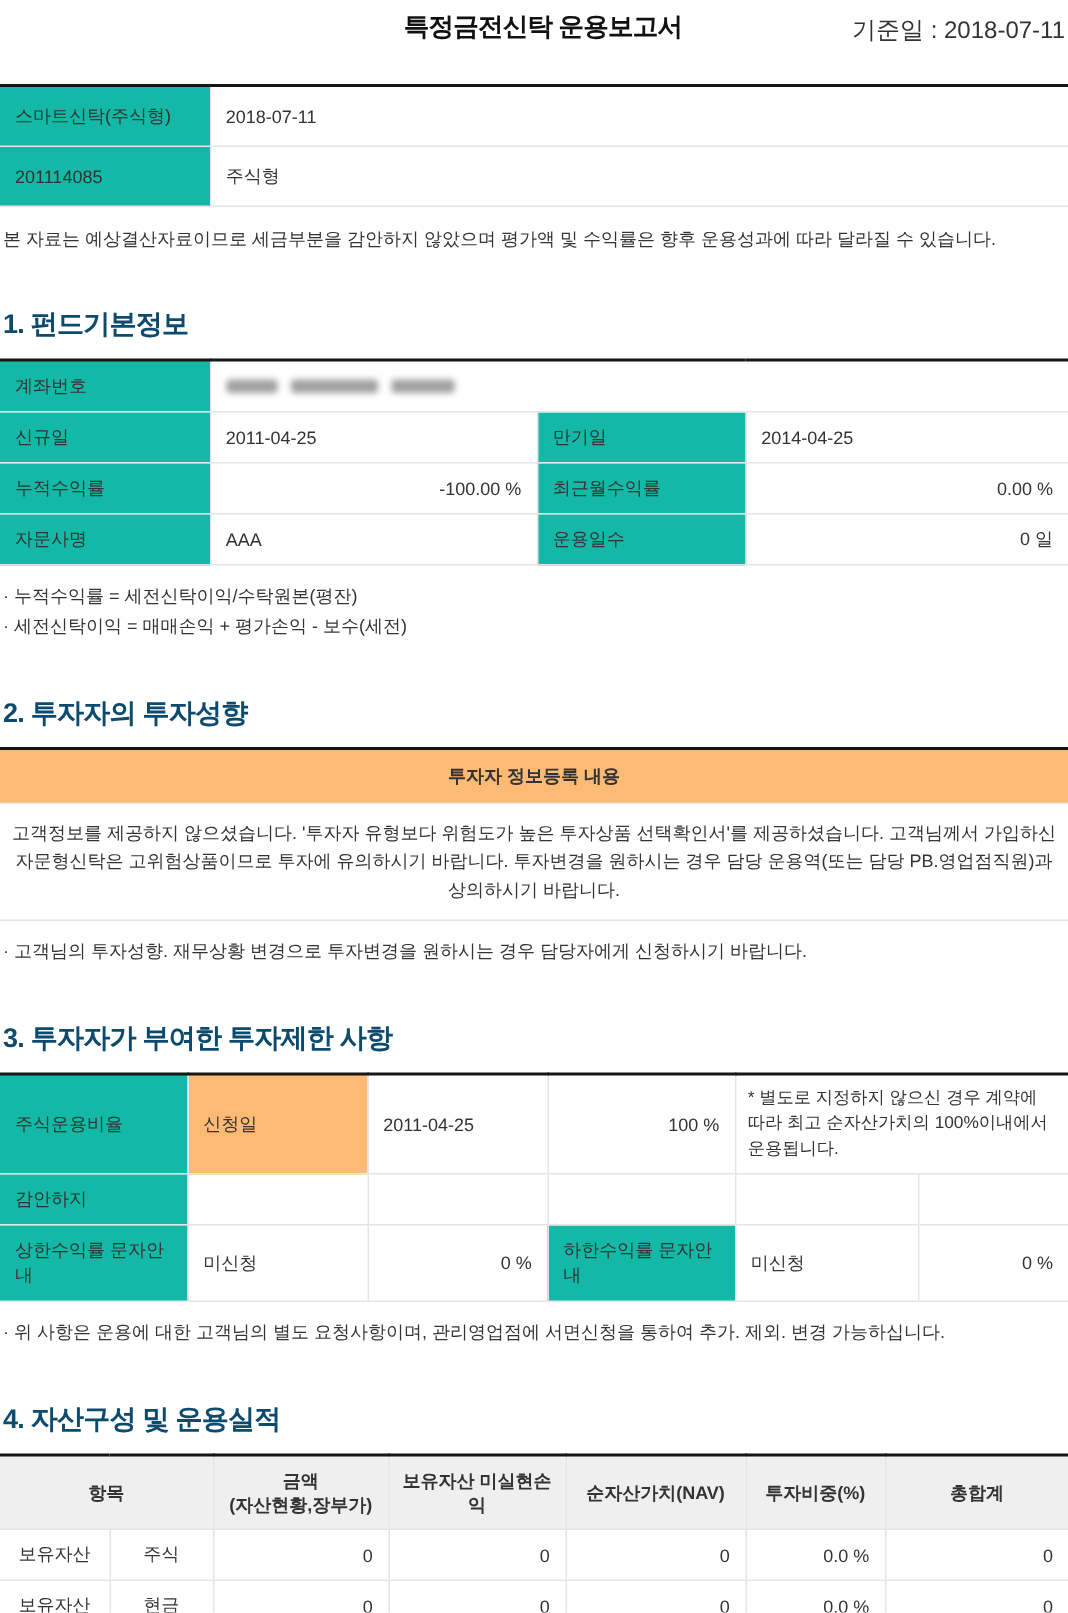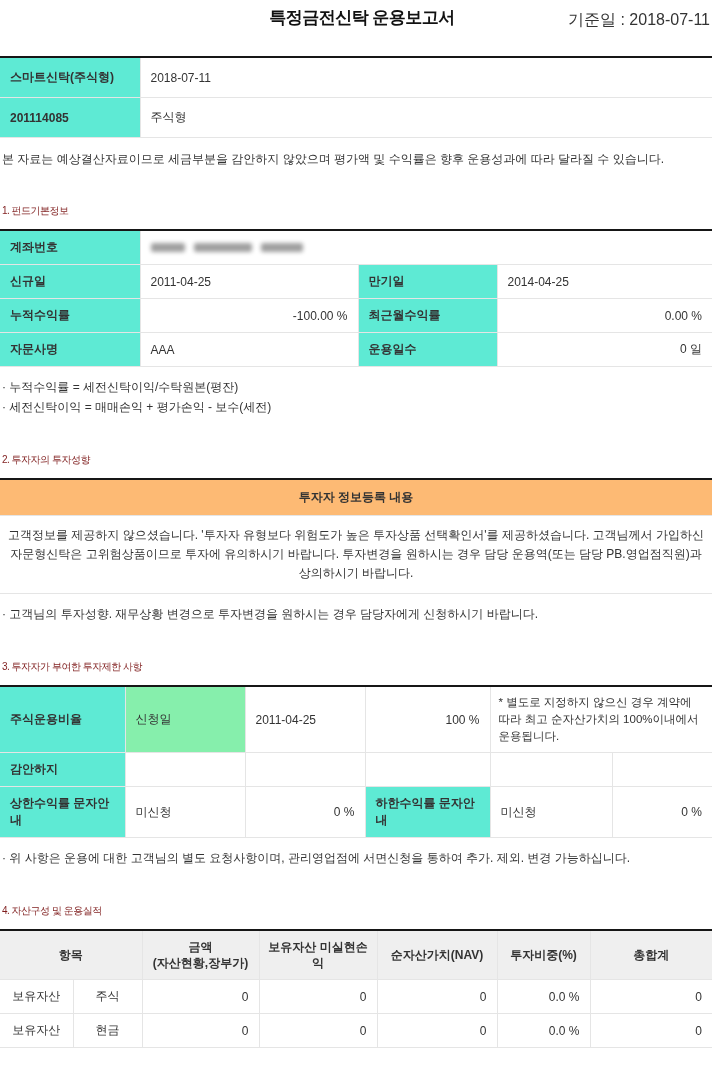--- a/index.html
+++ b/index.html
@@ -16,31 +16,31 @@
   .doc-title { text-align:center; font-size:17px; font-weight:bold; color:#111; letter-spacing:-0.5px;margin-left:12px; }
   .base-date { position:absolute; right:2px; top:10px; font-size:16px; color:#333; }
 
   
   table { border-collapse:collapse; width:100%; table-layout:fixed; }
   .t-top { border-top:2px solid #161616; }
   td { border:1px solid #e5e5e5; font-size:12px; color:#333; padding:8px 10px; vertical-align:middle; word-break:break-all; }
   td:first-child { border-left:0; }
   td:last-child { border-right:0; }
   tr:first-child td { border-top:0; }
-  .lbl { background:#5eead4; font-weight:bold; color:#333; }
-  .lbl-lite { background:#86efac; }
+  .lbl { background:#14b8a6; font-weight:normal; color:#333; }
+  .lbl-lite { background:#fdba74; }
   .num { text-align:right; }
   .ctr { text-align:center; }
 
   
   .summary-tbl td { padding:11px 10px; }
 
   .disclaimer { margin:13px 0 0 2px; line-height:17px; }
 
-  .sec-heading { font-size:10px; font-weight:normal; color:#7f1d1d; margin:36px 0 11px 2px; letter-spacing:-0.5px; }
+  .sec-heading { font-size:18px; font-weight:bold; color:#0c4a6e; margin:36px 0 11px 2px; letter-spacing:-0.5px; }
 
   .notes { margin:10px 0 0 2px; }
   .notes div { line-height:20px; }
 
   
   .redacted { display:inline-block; vertical-align:middle; }
   .redacted i { display:inline-block; height:9px; background:#a0a0a0; border-radius:2px; filter:blur(2px); margin-right:9px; }
   .redacted .b1 { width:34px; } .redacted .b2 { width:58px; } .redacted .b3 { width:42px; }
 
   

